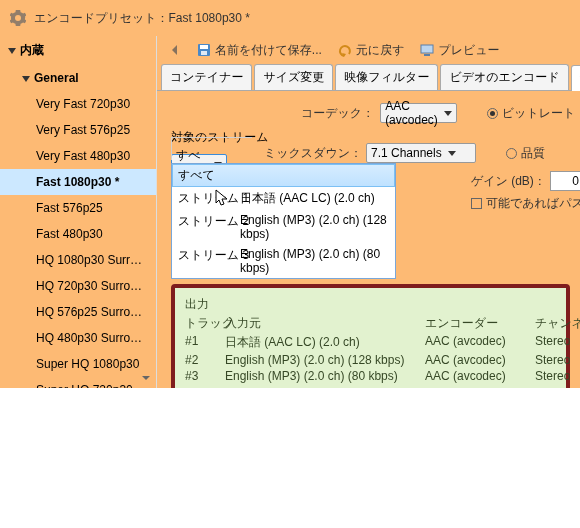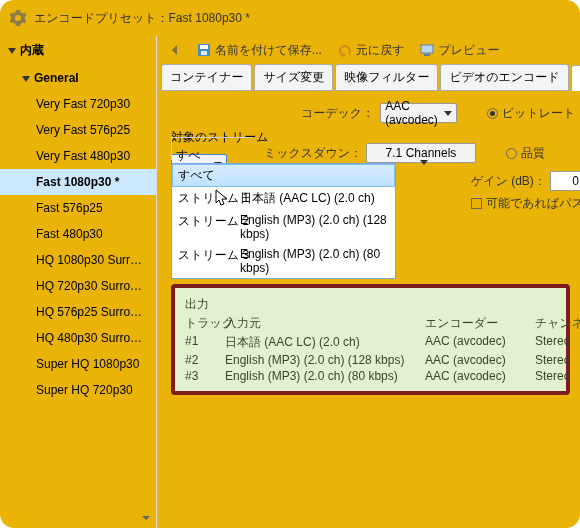--- a/index.html
+++ b/index.html
@@ -1,17 +1,17 @@
 <!DOCTYPE html>
 <html><head>
 <meta charset="utf-8">
 <style>
   * { box-sizing: border-box; font-family: "Meiryo UI", "Segoe UI", sans-serif; font-size: 12px; }
   body { margin: 0; background: #fff; }
-  .window { width: 580px; height: 528px; position: relative; background: #eab308; overflow: hidden; border-radius: 14px; }
+  .window { width: 580px; height: 388px; position: relative; background: #fdba74; overflow: hidden; }
   .titlebar { display: flex; align-items: center; height: 36px; padding: 0 10px; }
   .gear { width: 16px; height: 16px; margin-right: 8px; opacity: 0.7; }
   .titlebar-text { color: #333; }
   .content { display: flex; height: calc(100% - 36px); }
   .sidebar { width: 157px; border-right: 1px solid #ddd; overflow: hidden; }
   .tree-root, .tree-sub { padding: 6px 8px; white-space: nowrap; overflow: hidden; text-overflow: ellipsis; }
   .tree-root { font-weight: bold; }
   .tree-sub { padding-left: 22px; font-weight: bold; }
   .tree-item { padding: 6px 8px 6px 36px; white-space: nowrap; overflow: hidden; text-overflow: ellipsis; cursor: default; }
   .tree-item.selected { background: #cce8ff; font-weight: bold; }
@@ -144,21 +144,21 @@
           <div class="group-box" style="width:80px;">
             <div class="group-label">対象のストリーム</div>
             <div class="combo" style="width:56px; border-color:#3b8bd8;">
               <span>すべて</span>
                 <span class="arrow"></span>
             </div>
           </div>
 
           <div class="row" style="position:absolute; left:93px; top:14px;">
             <span class="lbl">ミックスダウン：</span>
-            <div class="combo" style="margin-left:4px; width:110px;flex-direction:column;">
+            <div class="combo" style="margin-left:4px; width:110px;">
               <span>7.1 Channels</span>
                 <span class="arrow"></span>
             </div>
             <div style="margin-left:30px; display:flex; align-items:center;">
               <span class="radio"></span>
               <span class="lbl">品質</span>
             </div>
           </div>
 
           <div class="row" style="position:absolute; left:300px; top:42px;">

